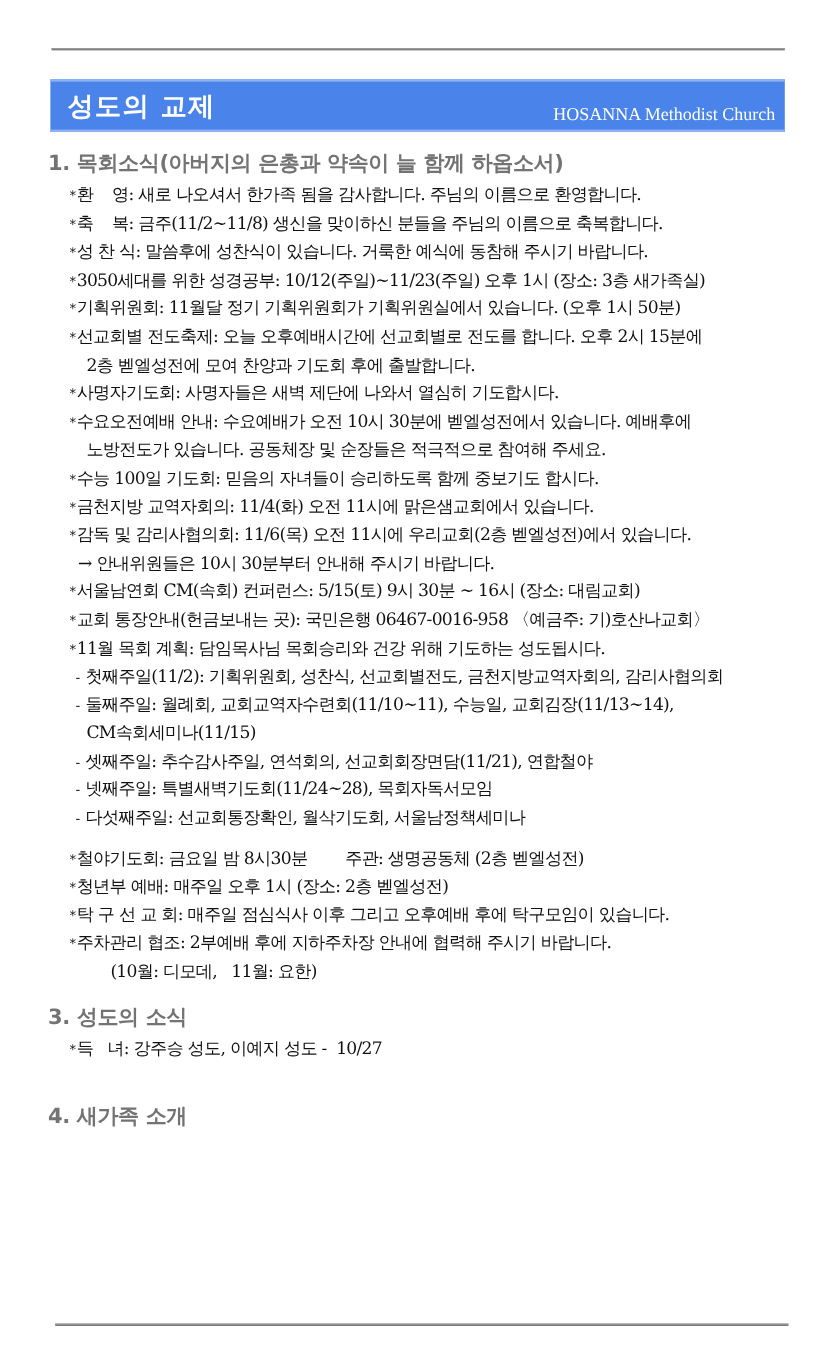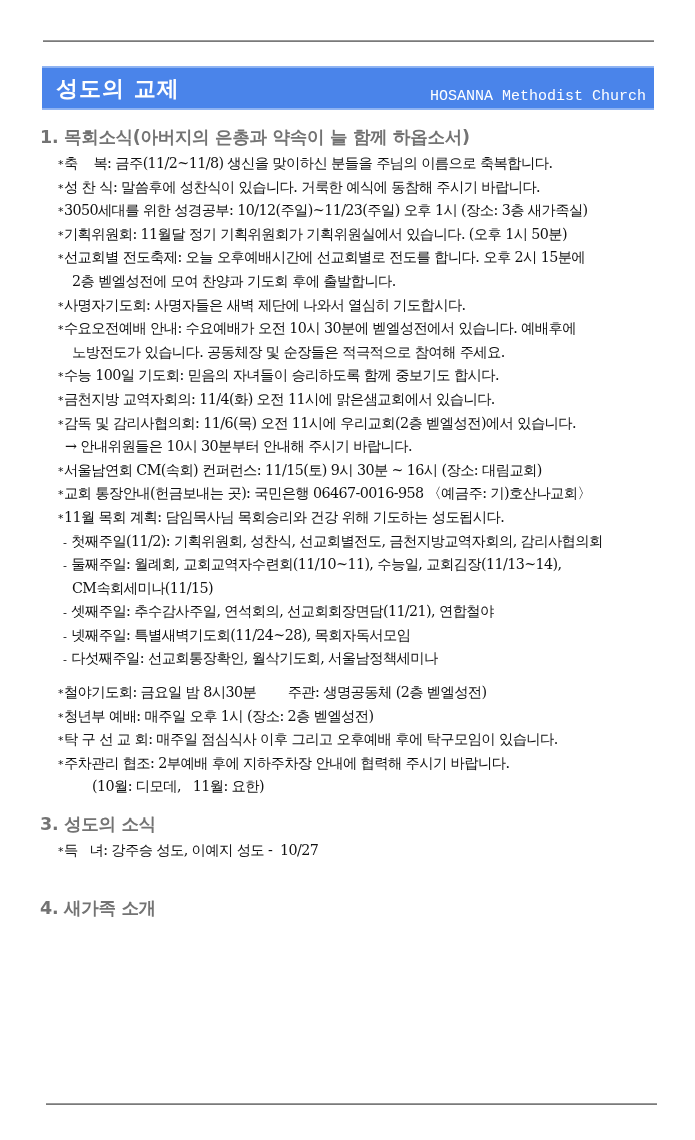--- a/index.html
+++ b/index.html
@@ -14,21 +14,21 @@
     position: absolute; left: 42px; top: 66px; width: 612px; height: 44px;
     background: #4a84ea; border-top: 2px solid #8fb3f2; border-bottom: 2px solid #8fb3f2;
   }
   .banner-title {
     position: absolute; left: 14px; top: 6px;
     font-family: "DejaVu Sans", "Liberation Sans", sans-serif;
     font-weight: bold; font-size: 22px; color: #ffffff; letter-spacing: 1px;
   }
   .banner-sub {
     position: absolute; right: 8px; top: 20px;
-    font-family: Liberation Mono, monospace;
+    font-family: Liberation Serif, serif;
     font-size: 15px; color: #ffffff;
   }
 
   .content { position: absolute; left: 40px; top: 122px; width: 650px; }
   .section { margin-bottom: 0; }
   .section-title {
     font-family: "DejaVu Sans", "Liberation Sans", sans-serif;
     font-weight: bold; font-size: 17.5px; color: #737373; height: 30px; line-height: 30px;
     letter-spacing: -0.3px;
   }
@@ -55,34 +55,35 @@
 
 <div class="banner">
   <div class="banner-title">성도의 교제</div>
   <div class="banner-sub">HOSANNA Methodist Church</div>
 </div>
 
 <div class="content">
   <div class="section" id="sec1">
     <div class="section-title">1. 목회소식(아버지의 은총과 약속이 늘 함께 하옵소서)</div>
     <div class="items">
+        <div class="item star"><span class="bullet">*</span><span style="white-space: pre;">환    영: 새로 나오셔서 한가족 됨을 감사합니다. 주님의 이름으로 환영합니다.</span></div>
         <div class="item star"><span class="bullet">*</span><span style="white-space: pre;">축    복: 금주(11/2~11/8) 생신을 맞이하신 분들을 주님의 이름으로 축복합니다.</span></div>
         <div class="item star"><span class="bullet">*</span><span style="white-space: pre;">성 찬 식: 말씀후에 성찬식이 있습니다. 거룩한 예식에 동참해 주시기 바랍니다.</span></div>
         <div class="item star"><span class="bullet">*</span><span style="white-space: pre;">3050세대를 위한 성경공부: 10/12(주일)~11/23(주일) 오후 1시 (장소: 3층 새가족실)</span></div>
         <div class="item star"><span class="bullet">*</span><span style="white-space: pre;">기획위원회: 11월달 정기 기획위원회가 기획위원실에서 있습니다. (오후 1시 50분)</span></div>
         <div class="item star"><span class="bullet">*</span><span style="white-space: pre;">선교회별 전도축제: 오늘 오후예배시간에 선교회별로 전도를 합니다. 오후 2시 15분에</span></div>
         <div class="item cont"><span style="white-space: pre;">2층 벧엘성전에 모여 찬양과 기도회 후에 출발합니다.</span></div>
         <div class="item star"><span class="bullet">*</span><span style="white-space: pre;">사명자기도회: 사명자들은 새벽 제단에 나와서 열심히 기도합시다.</span></div>
         <div class="item star"><span class="bullet">*</span><span style="white-space: pre;">수요오전예배 안내: 수요예배가 오전 10시 30분에 벧엘성전에서 있습니다. 예배후에</span></div>
         <div class="item cont"><span style="white-space: pre;">노방전도가 있습니다. 공동체장 및 순장들은 적극적으로 참여해 주세요.</span></div>
         <div class="item star"><span class="bullet">*</span><span style="white-space: pre;">수능 100일 기도회: 믿음의 자녀들이 승리하도록 함께 중보기도 합시다.</span></div>
         <div class="item star"><span class="bullet">*</span><span style="white-space: pre;">금천지방 교역자회의: 11/4(화) 오전 11시에 맑은샘교회에서 있습니다.</span></div>
         <div class="item star"><span class="bullet">*</span><span style="white-space: pre;">감독 및 감리사협의회: 11/6(목) 오전 11시에 우리교회(2층 벧엘성전)에서 있습니다.</span></div>
         <div class="item cont-arrow"><span style="white-space: pre;">→ 안내위원들은 10시 30분부터 안내해 주시기 바랍니다.</span></div>
-        <div class="item star"><span class="bullet">*</span><span style="white-space: pre;">서울남연회 CM(속회) 컨퍼런스: 11/15(토) 9시 30분 ~ 16시 (장소: 대림교회)</span></div>
+        <div class="item star"><span class="bullet">*</span><span style="white-space: pre;">서울남연회 CM(속회) 컨퍼런스: 5/15(토) 9시 30분 ~ 16시 (장소: 대림교회)</span></div>
         <div class="item star"><span class="bullet">*</span><span style="white-space: pre;">교회 통장안내(헌금보내는 곳): 국민은행 06467-0016-958 〈예금주: 기)호산나교회〉</span></div>
         <div class="item star"><span class="bullet">*</span><span style="white-space: pre;">11월 목회 계획: 담임목사님 목회승리와 건강 위해 기도하는 성도됩시다.</span></div>
         <div class="item dash"><span class="bullet">-</span> <span style="white-space: pre;">첫째주일(11/2): 기획위원회, 성찬식, 선교회별전도, 금천지방교역자회의, 감리사협의회</span></div>
         <div class="item dash"><span class="bullet">-</span> <span style="white-space: pre;">둘째주일: 월례회, 교회교역자수련회(11/10~11), 수능일, 교회김장(11/13~14),</span></div>
         <div class="item cont"><span style="white-space: pre;">CM속회세미나(11/15)</span></div>
         <div class="item dash"><span class="bullet">-</span> <span style="white-space: pre;">셋째주일: 추수감사주일, 연석회의, 선교회회장면담(11/21), 연합철야</span></div>
         <div class="item dash"><span class="bullet">-</span> <span style="white-space: pre;">넷째주일: 특별새벽기도회(11/24~28), 목회자독서모임</span></div>
         <div class="item dash"><span class="bullet">-</span> <span style="white-space: pre;">다섯째주일: 선교회통장확인, 월삭기도회, 서울남정책세미나</span></div>
       </div>
   </div>

